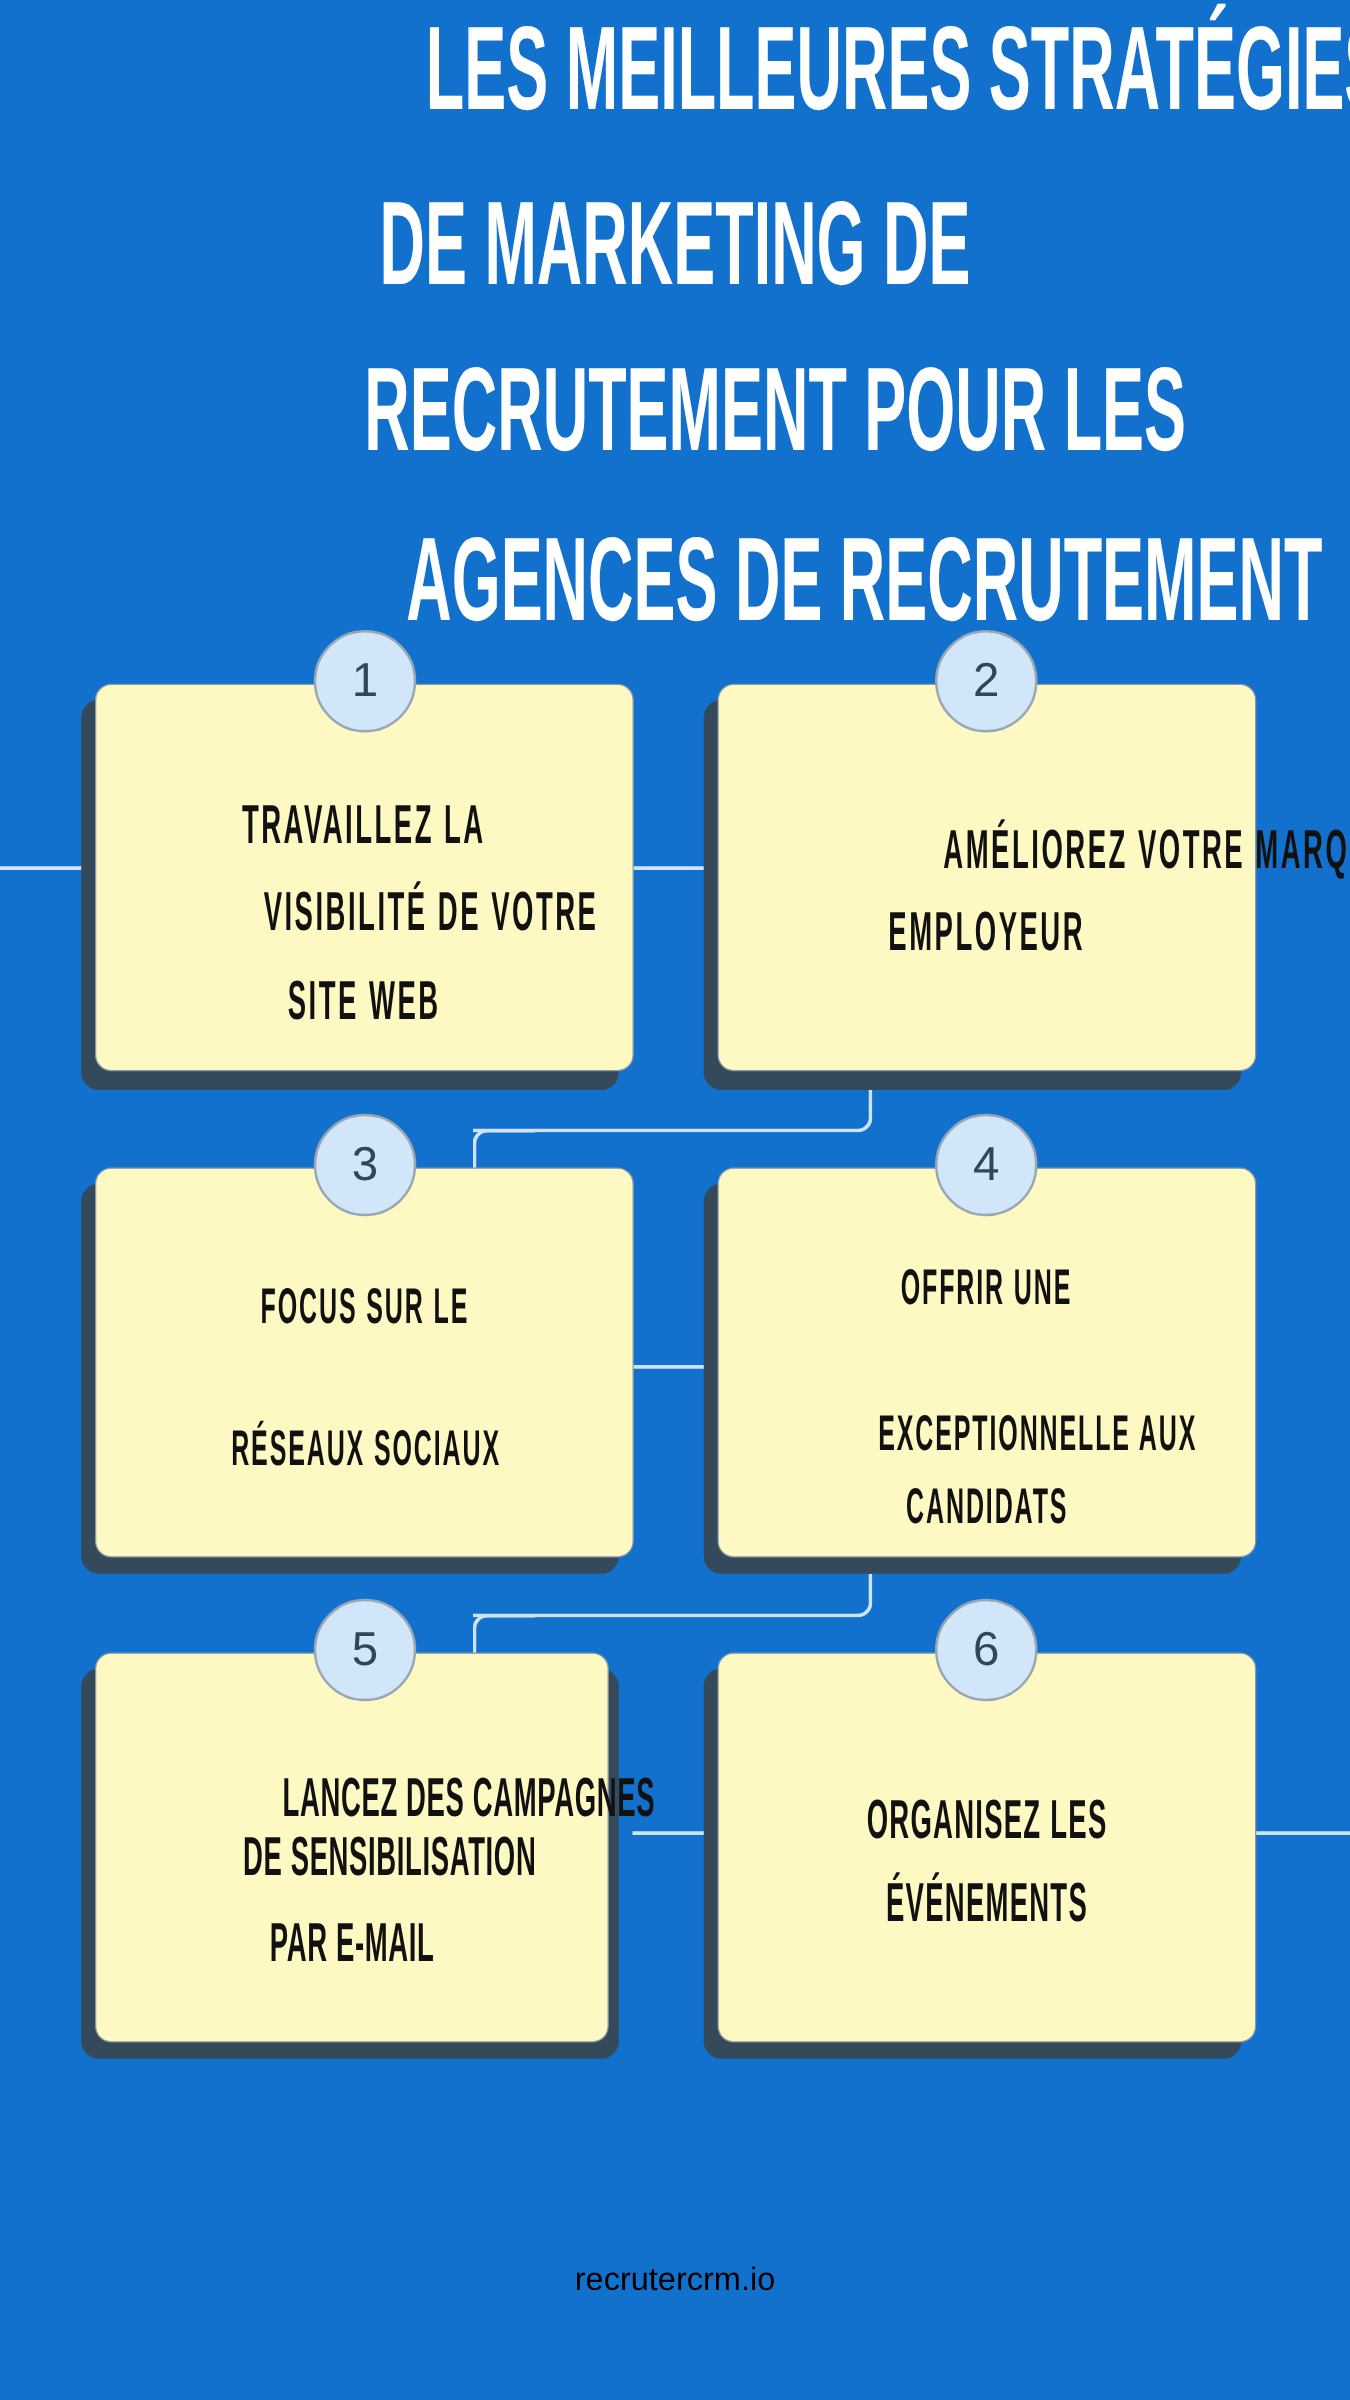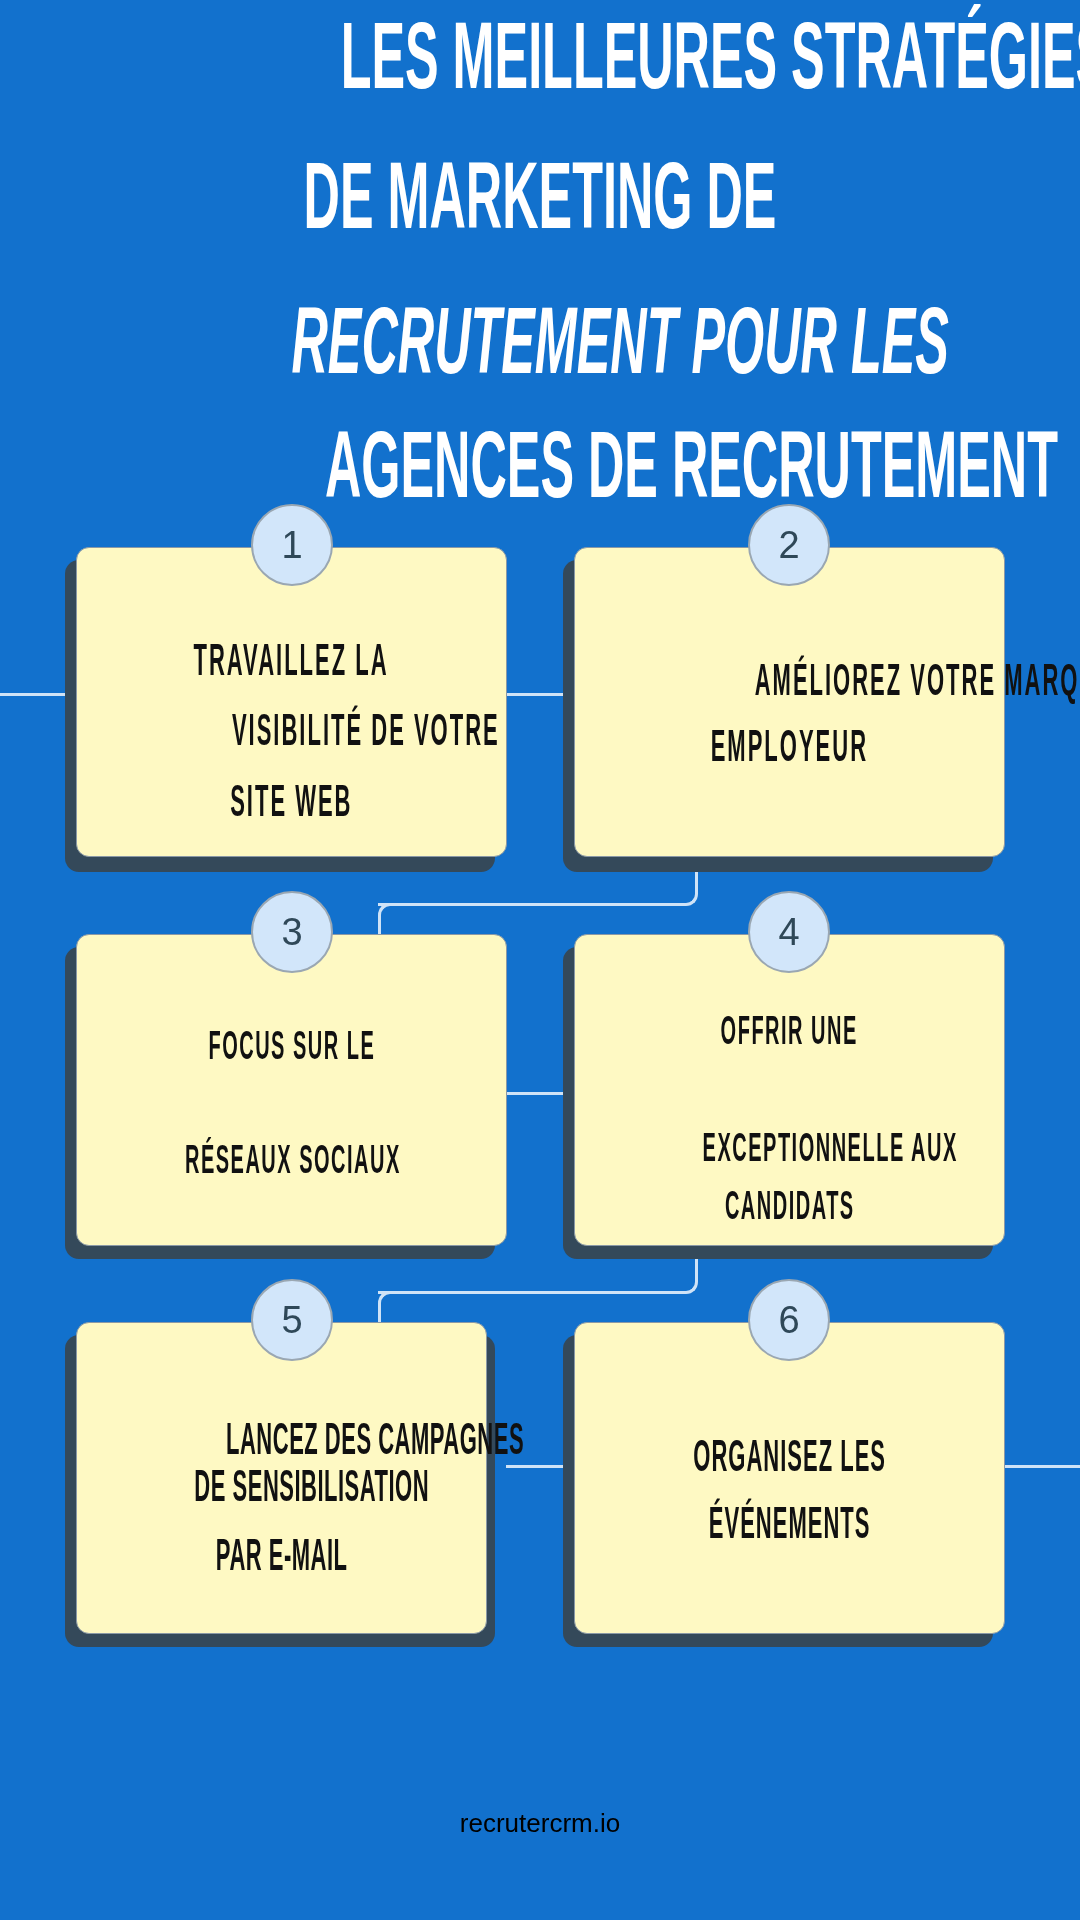--- a/index.html
+++ b/index.html
@@ -20,38 +20,38 @@
   .t-c { font-size:44px; line-height:44px; letter-spacing:1px; }
   .t-c span { transform:scaleX(0.50); }
   .footer { position:absolute; left:0; width:1080px; top:1808px; text-align:center; color:#000000; font-size:26px; font-family:"Liberation Sans", sans-serif; }
 </style>
 </head>
 <body>
 
 <div>
   <div class="title-line" style="top:8px;"><span>LES MEILLEURES STRATÉGIES</span></div>
   <div class="title-line" style="top:148px;"><span>DE MARKETING DE</span></div>
-  <div class="title-line" style="top:293px;font-style:italic;"><span>RECRUTEMENT POUR LES</span></div>
+  <div class="title-line" style="top:281px;"><span>RECRUTEMENT POUR LES</span></div>
   <div class="title-line" style="top:417px;"><span>AGENCES DE RECRUTEMENT</span></div>
 </div>
 
 <div class="connector" style="left:0; top:693px; width:66px; height:3px;"></div>
 <div class="connector" style="left:506px; top:693px; width:58px; height:3px;"></div>
 <div class="elbow" style="left:378px; top:872px; width:320px; height:34px; border-top:none; border-left:none; border-bottom-right-radius:12px;"></div>
 <div class="elbow" style="left:378px; top:903px; width:50px; height:32px; border-right:none; border-bottom:none; border-top-left-radius:12px;"></div>
 <div class="connector" style="left:506px; top:1092px; width:58px; height:3px;"></div>
 <div class="elbow" style="left:378px; top:1259px; width:320px; height:35px; border-top:none; border-left:none; border-bottom-right-radius:12px;"></div>
 <div class="elbow" style="left:378px; top:1291px; width:50px; height:32px; border-right:none; border-bottom:none; border-top-left-radius:12px;"></div>
 <div class="connector" style="left:506px; top:1465px; width:58px; height:3px;"></div>
 <div class="connector" style="left:1004px; top:1465px; width:76px; height:3px;"></div>
 
 <div class="shadow" style="left:65px; top:560px; width:430px; height:312px;"></div>
 <div class="card" style="left:76px; top:547px; width:431px; height:310px;">
   <div class="ctext t-a" style="top:90px;"><span>TRAVAILLEZ LA</span></div>
-  <div class="ctext t-a" style="top:160px;padding-left:21px;"><span>VISIBILITÉ DE VOTRE</span></div>
+  <div class="ctext t-a" style="top:160px;"><span>VISIBILITÉ DE VOTRE</span></div>
   <div class="ctext t-a" style="top:231px;"><span>SITE WEB</span></div>
 </div>
 <div class="badge" style="left:251px; top:504px;">
     <span>1</span>
   </div>
 
 <div class="shadow" style="left:563px; top:560px; width:430px; height:312px;"></div>
 <div class="card" style="left:574px; top:547px; width:431px; height:310px;">
   <div class="ctext t-a" style="top:110px;"><span>AMÉLIOREZ VOTRE MARQUE</span></div>
   <div class="ctext t-a" style="top:176px;"><span>EMPLOYEUR</span></div>

